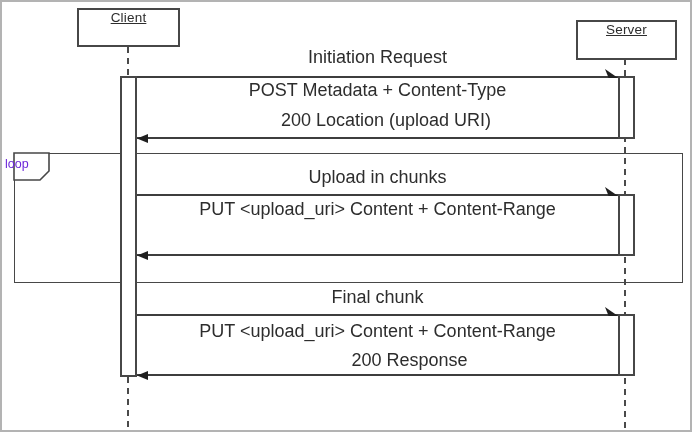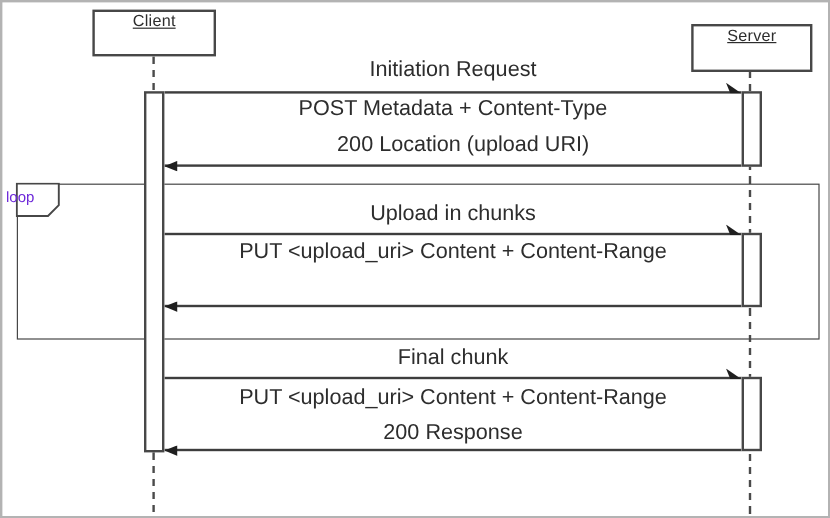--- a/index.html
+++ b/index.html
@@ -71,21 +71,21 @@
   <div class="msg-line" style="top:192px;"></div>
   <div class="arrow-wedge" style="top:185px;"></div>
   <div class="msg-label" style="top:200px;">PUT &lt;upload_uri&gt; Content + Content-Range</div>
   <div class="msg-line" style="top:252px;"></div>
   <div class="arrow-left" style="top:249px;"></div>
 
   <div class="msg-label" style="top:288px;">Final chunk</div>
   <div class="msg-line" style="top:312px;"></div>
   <div class="arrow-wedge" style="top:305px;"></div>
   <div class="msg-label" style="top:322px;">PUT &lt;upload_uri&gt; Content + Content-Range</div>
-  <div class="msg-label" style="top:351px;">200 Response</div>
+  <div class="msg-label" style="top:351px;margin-left:32px;">200 Response</div>
   <div class="msg-line" style="top:372px;"></div>
   <div class="arrow-left" style="top:369px;"></div>
 
   <div class="activation" style="left:118px;top:74px;width:17px;height:301px;"></div>
   <div class="activation" style="left:616px;top:74px;width:17px;height:63px;"></div>
   <div class="activation" style="left:616px;top:192px;width:17px;height:62px;"></div>
   <div class="activation" style="left:616px;top:312px;width:17px;height:62px;"></div>
 
   <div class="participant" style="left:75px;top:6px;width:103px;height:39px;">
     <span class="pname">Client</span>

